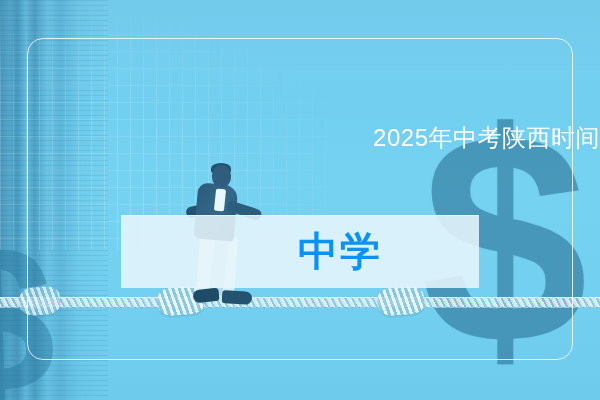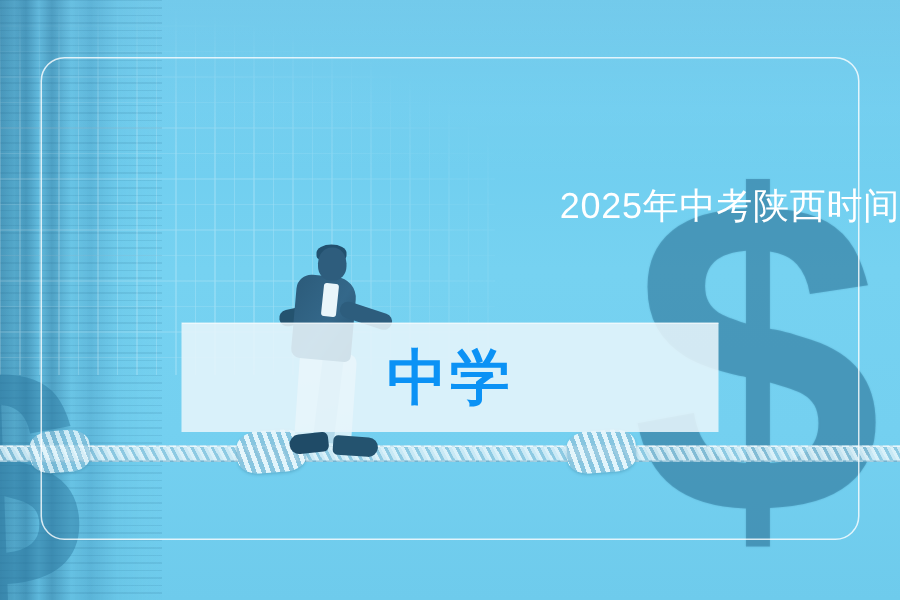--- a/index.html
+++ b/index.html
@@ -258,20 +258,21 @@
     position: absolute;
     left: 121px; top: 215px;
     width: 358px; height: 73px;
     display: flex;
     align-items: center;
     justify-content: center;
     font-size: 40px;
     font-weight: 700;
     color: #0b92f5;
     letter-spacing: 2px;
+    padding-left: 40px;
   }
 </style>
 </head>
 <body>
 
 <div id="banner">
 
   <div class="layer" id="bg-wash"></div>
   <div class="layer" id="bg-haze"></div>
   <div id="bg-cityscape" class="layer" style="inset:auto;"></div>

